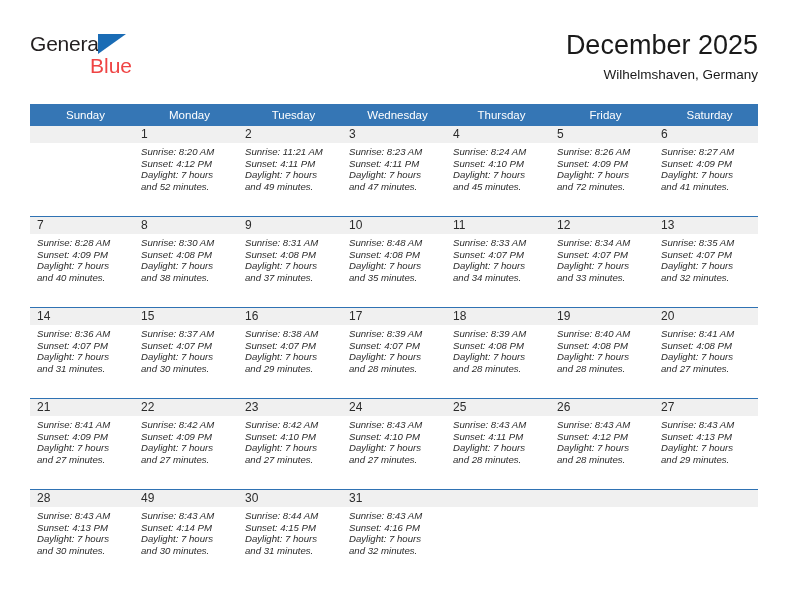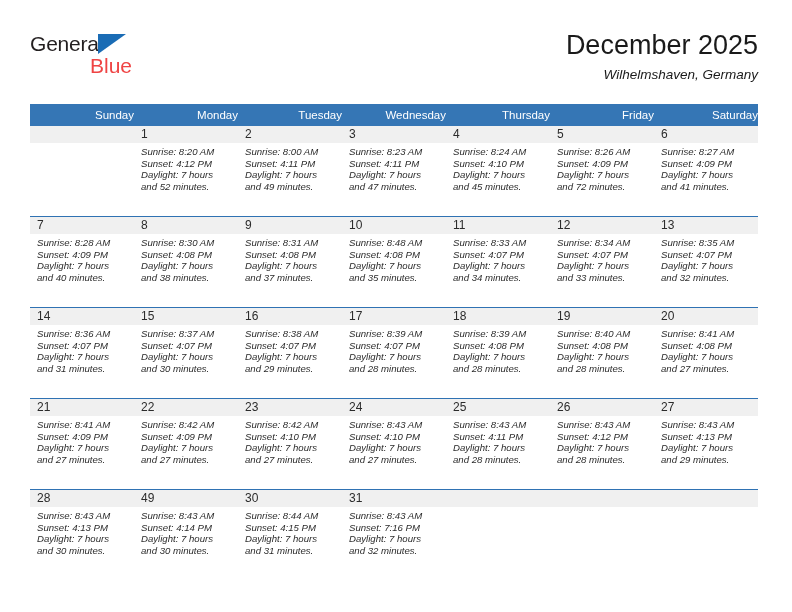--- a/index.html
+++ b/index.html
@@ -74,21 +74,20 @@
     line-height: 34px;
     white-space: nowrap;
     text-align: center;
   }
   .cal-sub {
     font-size: 13.5px;
     color: #1a1a1a;
     line-height: 20px;
     margin-top: 3px;
     white-space: nowrap;
-    font-style: italic;
   }
 
   
   .cal {
     position: absolute;
     left: 30px;
     top: 104px;
     width: 728px;
   }
   table.cal-table {
@@ -96,21 +95,21 @@
     table-layout: fixed;
     width: 728px;
   }
   table.cal-table col { width: 104px; }
 
   thead th {
     background: #3576b5;
     color: #ffffff;
     font-weight: normal;
     font-size: 11.5px;
-    text-align: right;
+    text-align: center;
     padding: 4px 0 4px 7px;
     height: 14px;
     vertical-align: middle;
     border: none;
   }
 
   tbody td {
     vertical-align: top;
     padding: 0;
     border: none;
@@ -204,21 +203,21 @@
                   <div>Sunset: 4:12 PM</div>
                   <div>Daylight: 7 hours</div>
                   <div>and 52 minutes.</div>
                 </div>
               </div>
             </td>
             <td>
               <div class="cell-inner">
                 <div class="daynum-band">2</div>
                 <div class="details">
-                  <div>Sunrise: 8:00 AM</div>
+                  <div>Sunrise: 11:21 AM</div>
                   <div>Sunset: 4:11 PM</div>
                   <div>Daylight: 7 hours</div>
                   <div>and 49 minutes.</div>
                 </div>
               </div>
             </td>
             <td>
               <div class="cell-inner">
                 <div class="daynum-band">3</div>
                 <div class="details">
@@ -532,21 +531,21 @@
                   <div>Daylight: 7 hours</div>
                   <div>and 31 minutes.</div>
                 </div>
               </div>
             </td>
             <td>
               <div class="cell-inner">
                 <div class="daynum-band">31</div>
                 <div class="details">
                   <div>Sunrise: 8:43 AM</div>
-                  <div>Sunset: 7:16 PM</div>
+                  <div>Sunset: 4:16 PM</div>
                   <div>Daylight: 7 hours</div>
                   <div>and 32 minutes.</div>
                 </div>
               </div>
             </td>
             <td>
               <div class="cell-inner">
                 <div class="daynum-band empty"></div>
               </div>
             </td>

